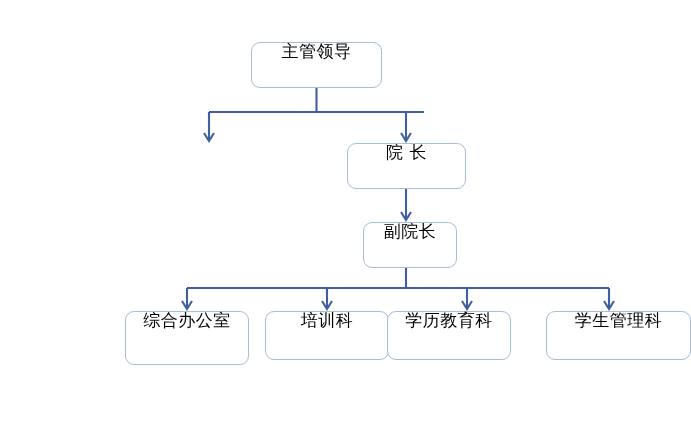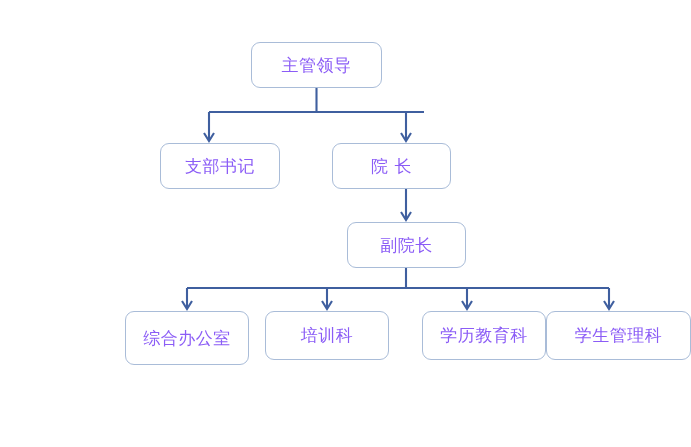--- a/index.html
+++ b/index.html
@@ -34,23 +34,23 @@
   }
 
   .node {
     position: absolute;
     z-index: 2;
     box-sizing: border-box;
     background: #ffffff;
     border: 1.4px solid #a9bcd8;
     border-radius: 9px;
     display: flex;
-    align-items: center;
+    align-items: flex-start;
     justify-content: center;
-    color: #8b5cf6;
+    color: #000000;
     font-size: 17px;
     line-height: 1;
     letter-spacing: 0.5px;
     white-space: nowrap;
   }
 
   .node-label {
     display: block;
   }
 </style>
@@ -85,41 +85,38 @@
       <path d="M 322 301 L 327 309 L 332 301"></path>
       <path d="M 462 301 L 467 309 L 472 301"></path>
       <path d="M 604 301 L 609 309 L 614 301"></path>
     </g>
   </svg>
 
   <div class="node" style="left:251px; top:42px; width:131px; height:46px;">
     <span class="node-label">主管领导</span>
   </div>
 
-  <div class="node" style="left:160px; top:143px; width:120px; height:46px;">
-    <span class="node-label">支部书记</span>
-  </div>
 
-  <div class="node" style="left:332px; top:143px; width:119px; height:46px;">
+  <div class="node" style="left:347px; top:143px; width:119px; height:46px;">
     <span class="node-label">院 长</span>
   </div>
 
-  <div class="node" style="left:347px; top:222px; width:119px; height:46px;">
+  <div class="node" style="left:363px; top:222px; width:94px; height:46px;">
     <span class="node-label">副院长</span>
   </div>
 
   <div class="node" style="left:125px; top:311px; width:124px; height:54px;">
     <span class="node-label">综合办公室</span>
   </div>
 
   <div class="node" style="left:265px; top:311px; width:124px; height:49px;">
     <span class="node-label">培训科</span>
   </div>
 
-  <div class="node" style="left:422px; top:311px; width:124px; height:49px;">
+  <div class="node" style="left:387px; top:311px; width:124px; height:49px;">
     <span class="node-label">学历教育科</span>
   </div>
 
   <div class="node" style="left:546px; top:311px; width:145px; height:49px;">
     <span class="node-label">学生管理科</span>
   </div>
 
 </div>
 
 </body></html>

